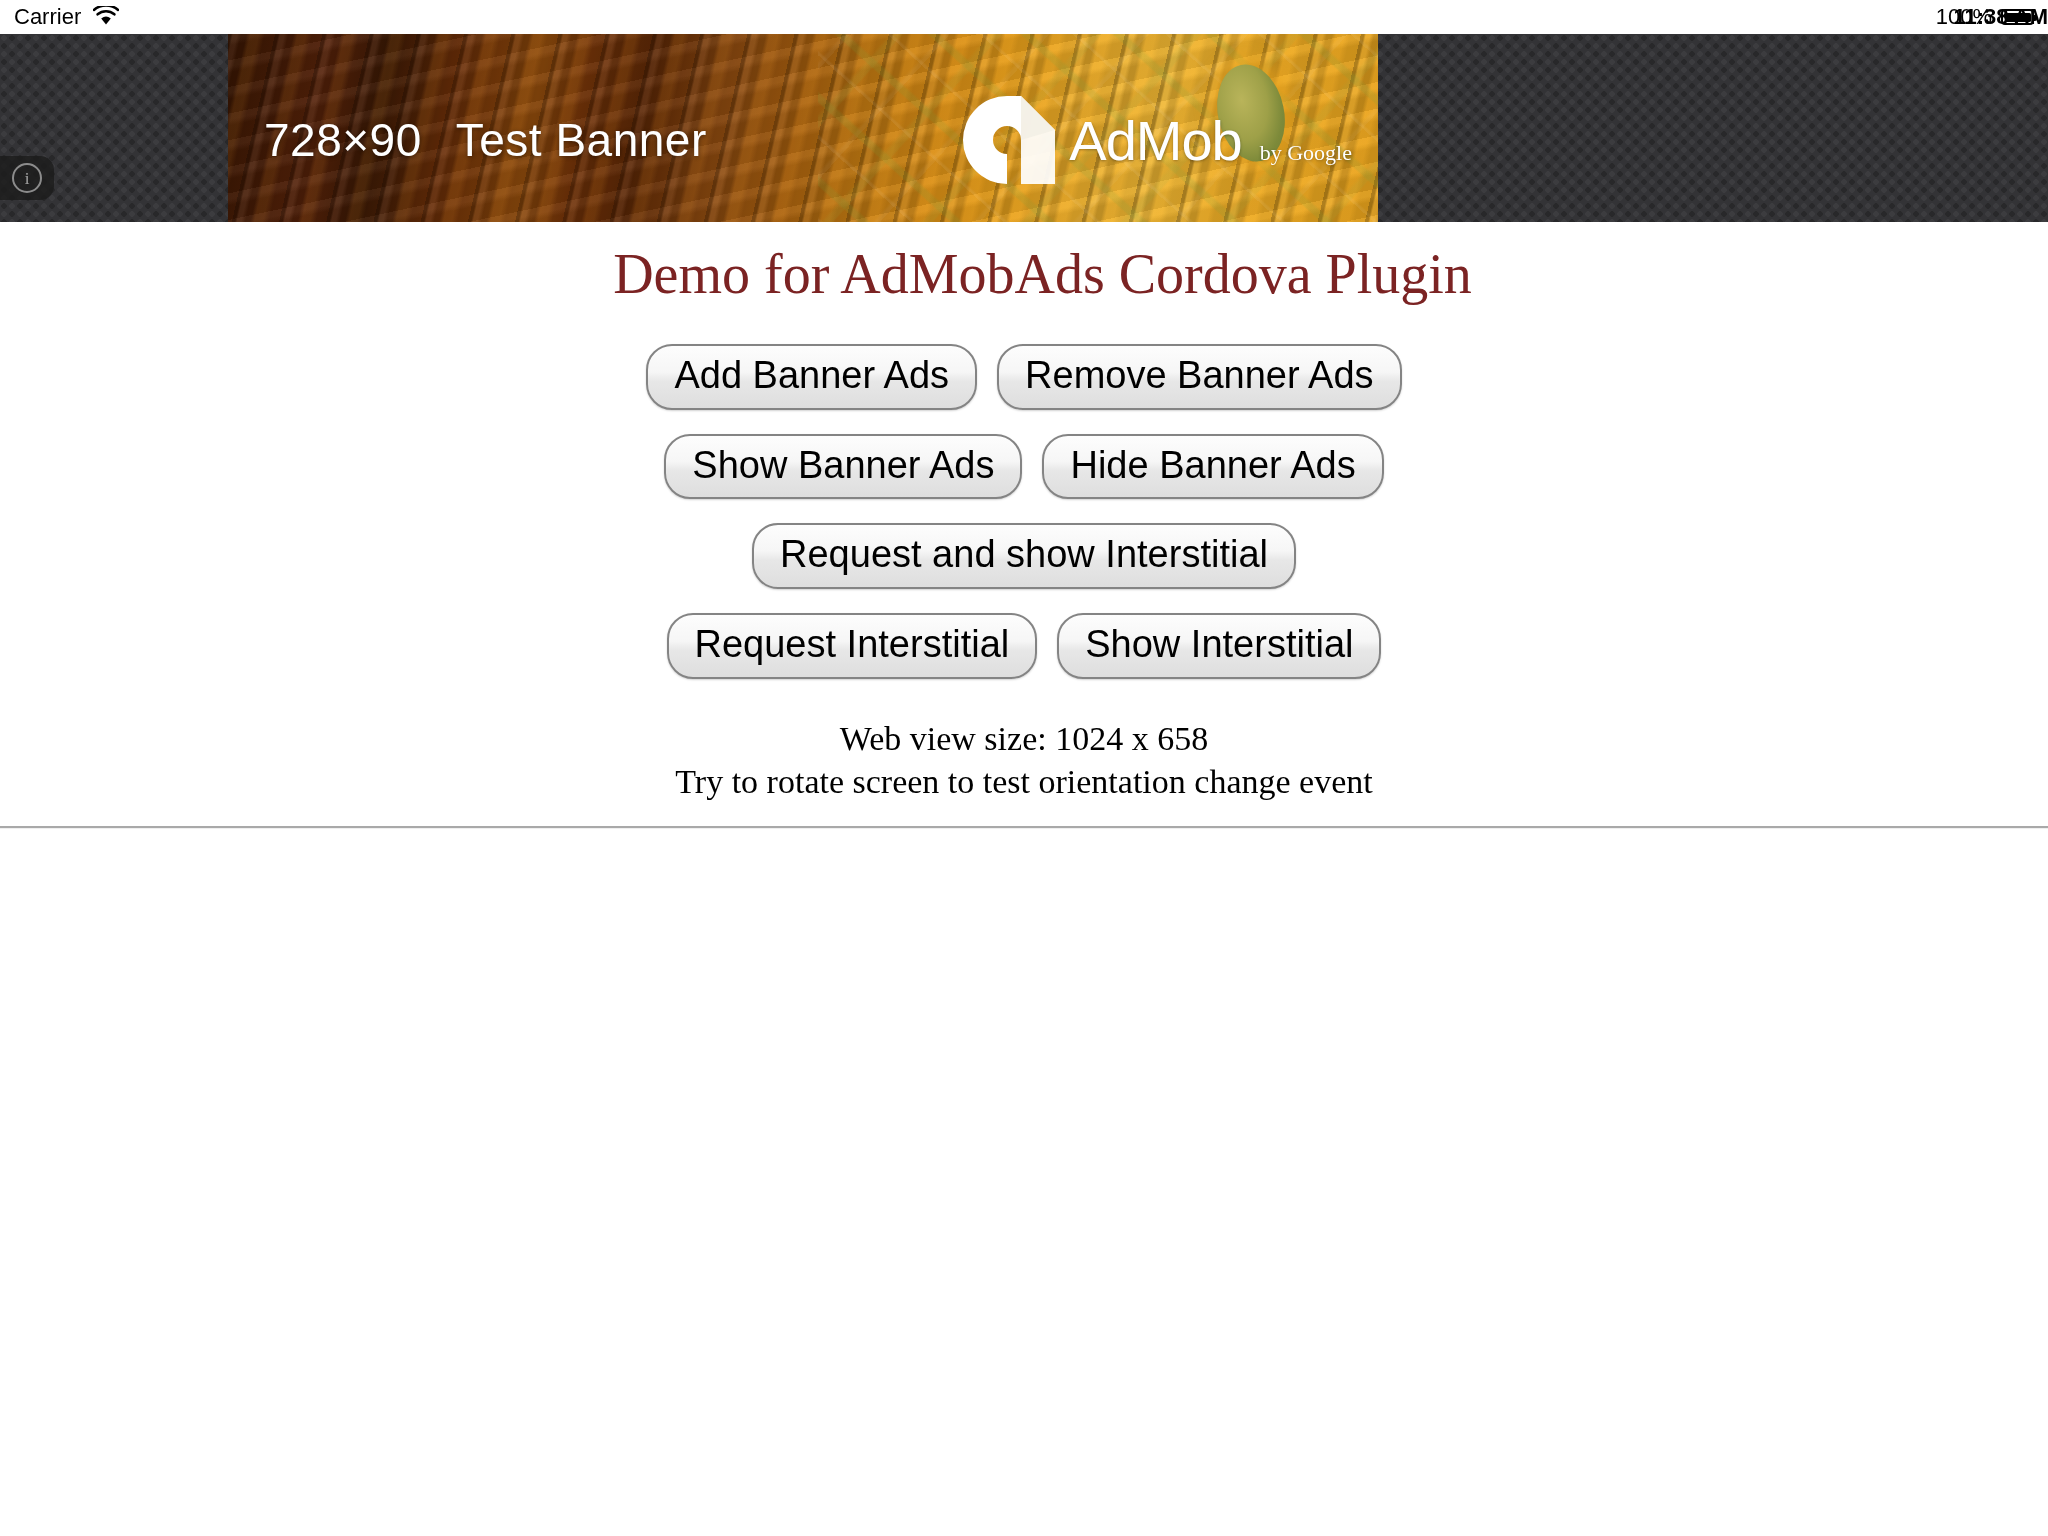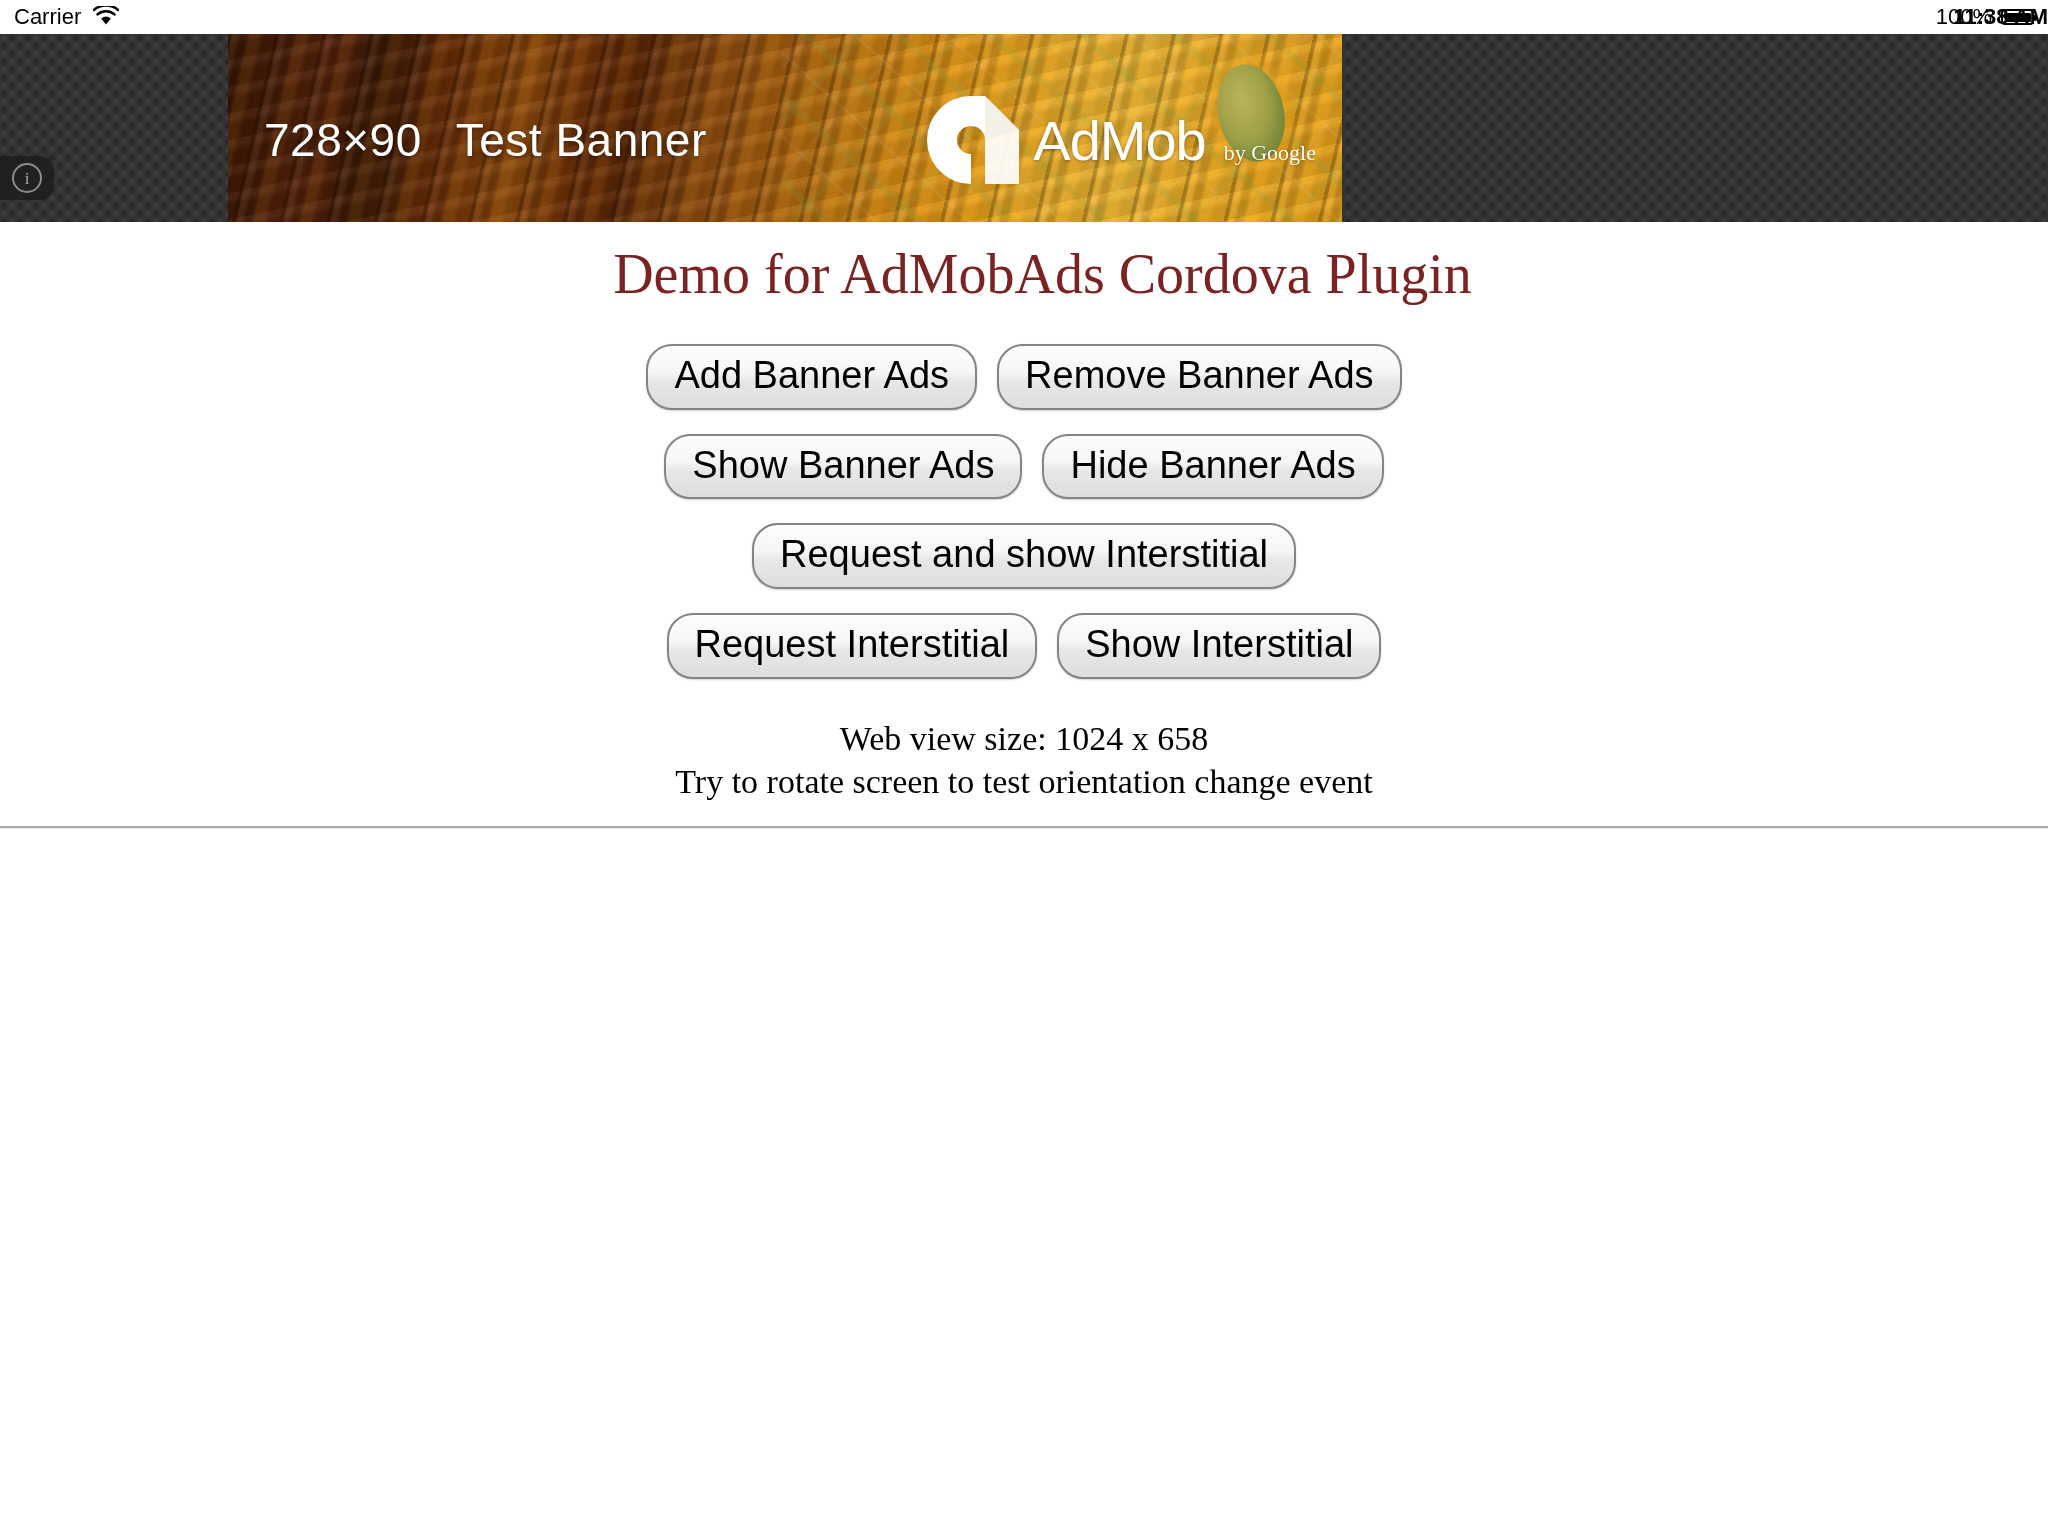--- a/index.html
+++ b/index.html
@@ -101,20 +101,21 @@
     overflow: hidden;
   }
   .ad-banner {
     position: absolute;
     left: 228px;
     top: 0;
     width: 1114px;
     height: 212px;
     overflow: hidden;
     background: #6a2f06;
+    padding-left: 36px;
   }
   .ad-banner-bg {
     position: absolute;
     inset: 0;
     background:
       linear-gradient(100deg,
         #3a1703 0%,
         #57230a 9%,
         #3d1a05 14%,
         #6b2f08 20%,

